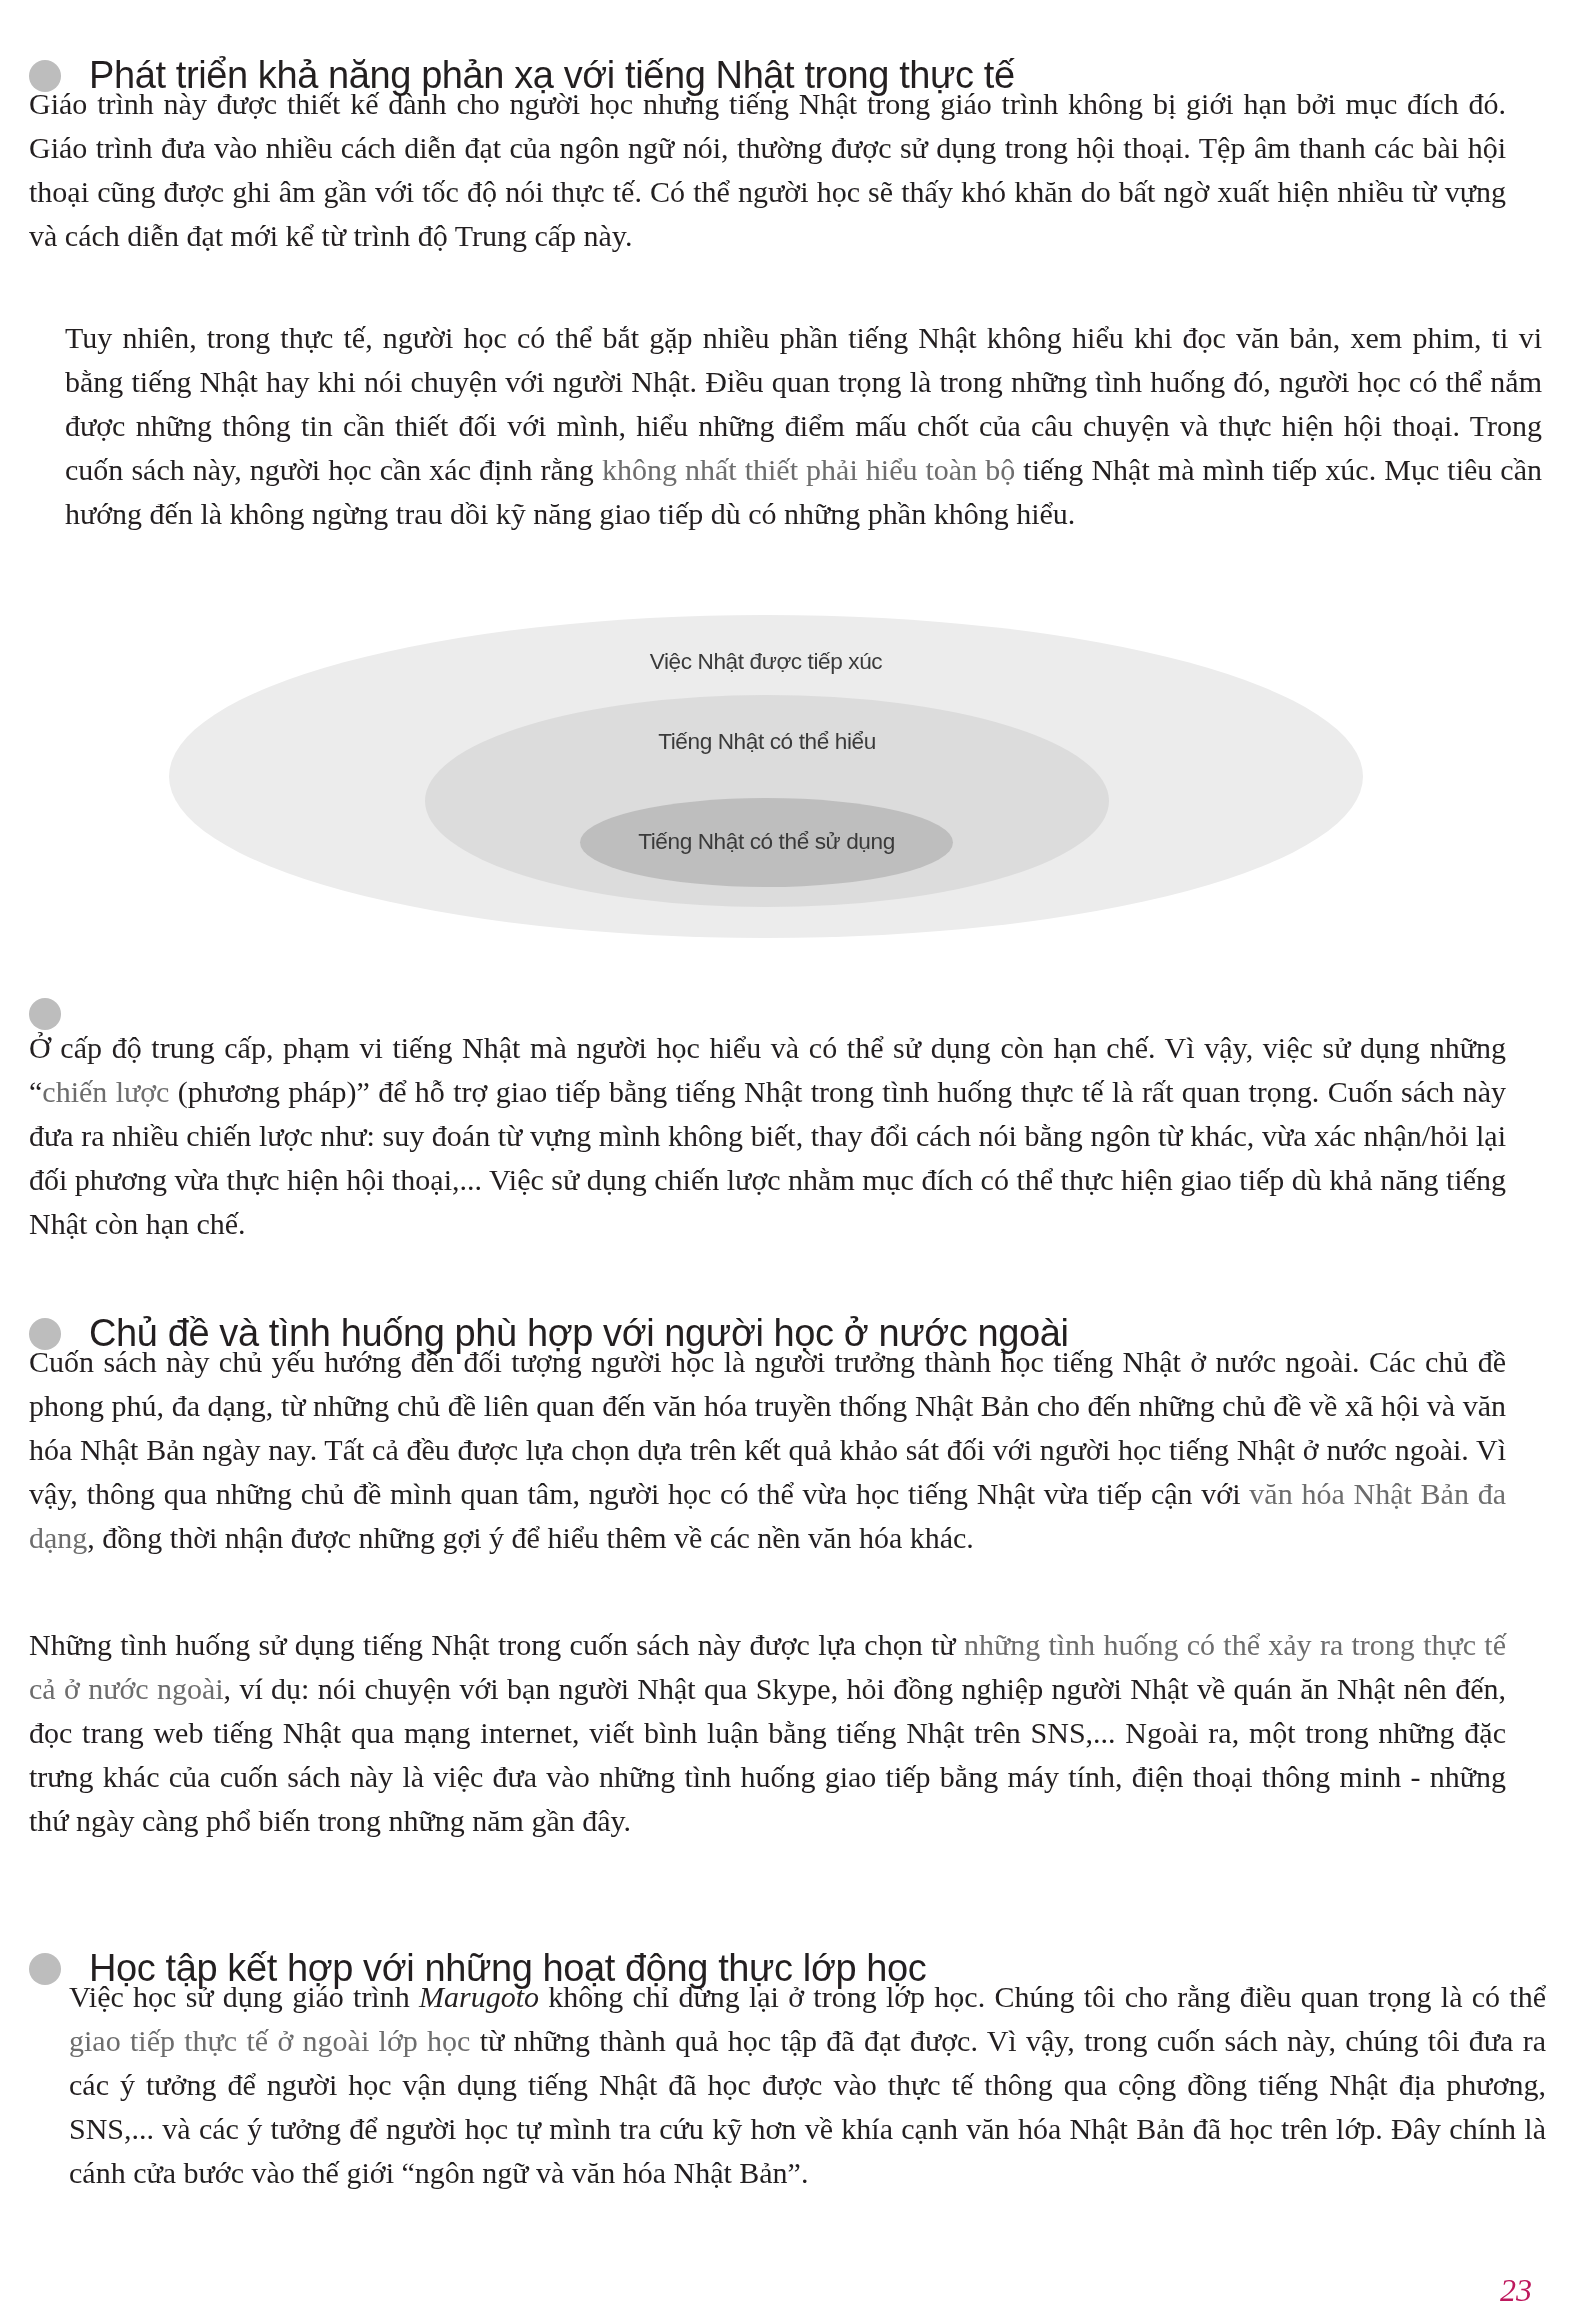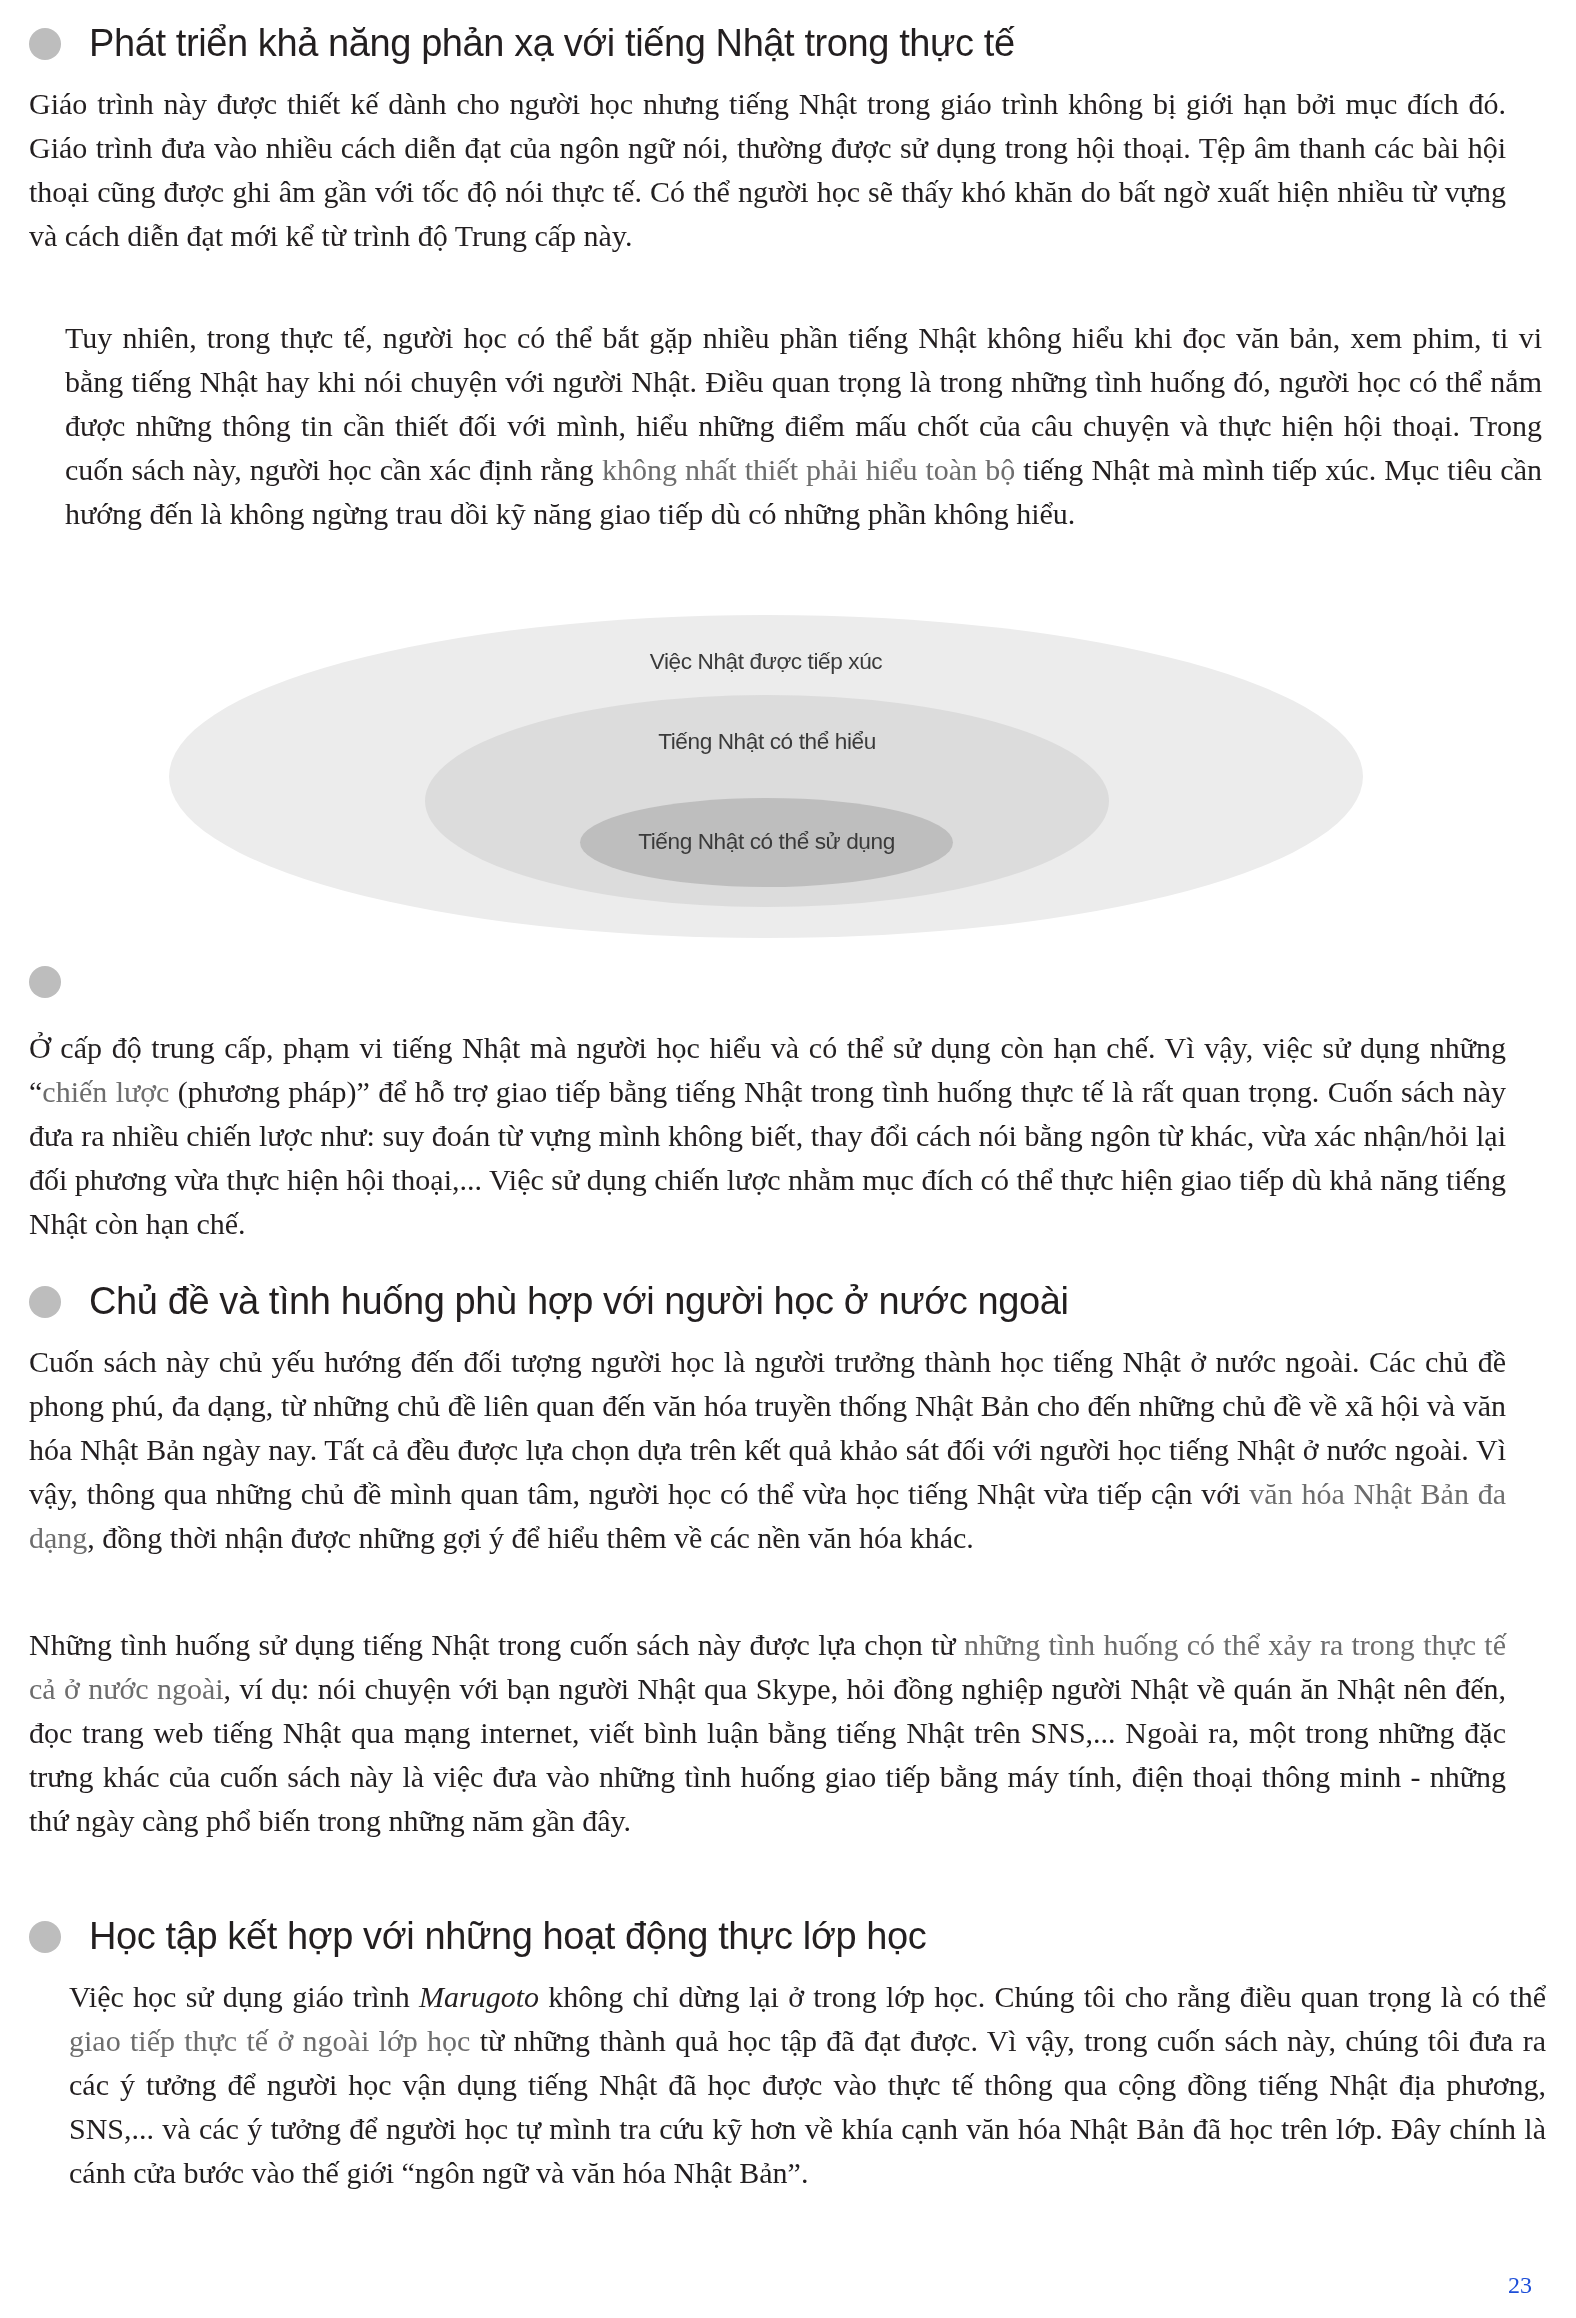--- a/index.html
+++ b/index.html
@@ -1,27 +1,27 @@
 <!DOCTYPE html>
 <html style="font-size:11.7px"><head>
 <meta charset="utf-8">
 <style>
   html, body { margin: 0; padding: 0; background: #ffffff; }
   body { width: 1576px; height: 2319px; position: relative; overflow: hidden; color: #231f20; }
-  .heading { position: absolute; left: 29px; display: flex; align-items: center; font-family: "Liberation Sans", sans-serif; font-size: 38px; color: #231f20; letter-spacing: -0.4px; }
+  .heading { position: absolute; left: 29px; display: flex; align-items: center; font-family: "Liberation Sans", sans-serif; font-size: 38px; color: #231f20; letter-spacing: -0.4px; margin-top: 32px; }
   .bullet { width: 32px; height: 32px; border-radius: 50%; background: #bdbdbd; margin-right: 28px; flex: none; }
   .para { position: absolute; left: 29px; width: 1477px; font-family: "Liberation Serif", serif; font-size: 30px; line-height: 44px; text-align: justify; color: #231f20; margin: 0; }
   .hl { color: #6d6d6d; }
   .it { font-style: italic; }
   .ellipse { position: absolute; border-radius: 50%; }
   .e-outer { left: 169px; top: 615px; width: 1194px; height: 323px; background: #ececec; }
   .e-mid { left: 425px; top: 695px; width: 684px; height: 212px; background: #dcdcdc; }
   .e-inner { left: 580px; top: 798px; width: 373px; height: 89px; background: #bebebe; }
   .e-label { position: absolute; width: 100%; text-align: center; font-family: "Liberation Sans", sans-serif; font-size: 22.6px; color: #3a3a3a; letter-spacing: -0.4px; }
-  .page-num { position: absolute; right: 44px; top: 2272px; font-family: "Liberation Serif", serif; font-size: 24px; color: #1d4ed8; }
+  .page-num { position: absolute; right: 44px; top: 2272px; font-family: "Liberation Serif", serif; font-size: 32px; color: #be185d; font-style: italic; }
 </style>
 </head>
 <body>
 
 <div class="heading" style="top:22px;">
   <span class="bullet"></span>
   <span>Phát triển khả năng phản xạ với tiếng Nhật trong thực tế</span>
 </div>
 <p class="para" style="top:82px;">
   <span>Giáo trình này được thiết kế dành cho người học nhưng tiếng Nhật trong giáo trình không bị giới hạn bởi mục đích đó. Giáo trình đưa vào nhiều cách diễn đạt của ngôn ngữ nói, thường được sử dụng trong hội thoại. Tệp âm thanh các bài hội thoại cũng được ghi âm gần với tốc độ nói thực tế. Có thể người học sẽ thấy khó khăn do bất ngờ xuất hiện nhiều từ vựng và cách diễn đạt mới kể từ trình độ Trung cấp này.</span>

